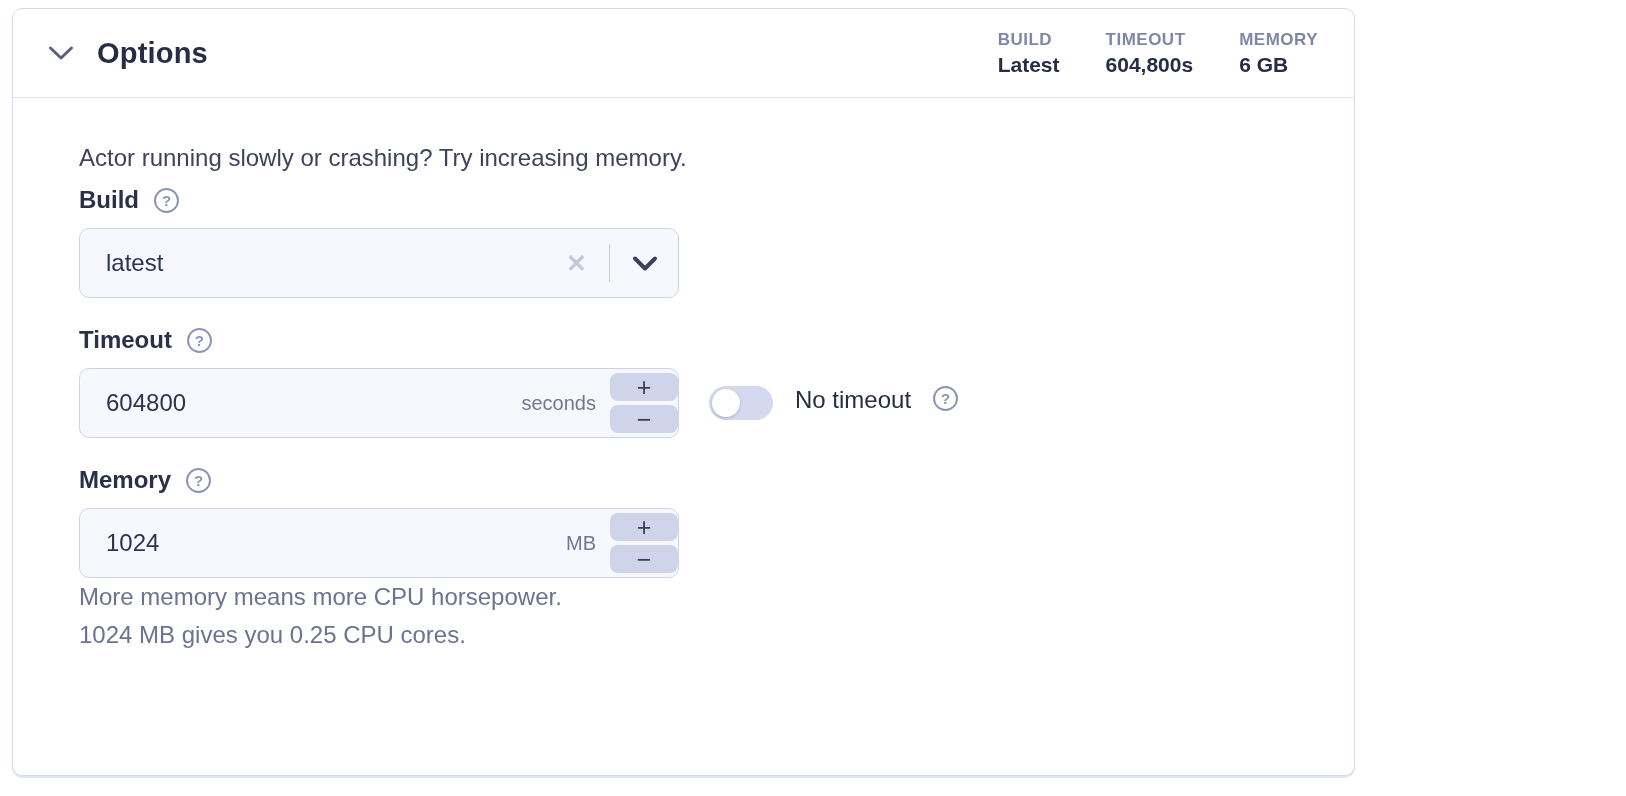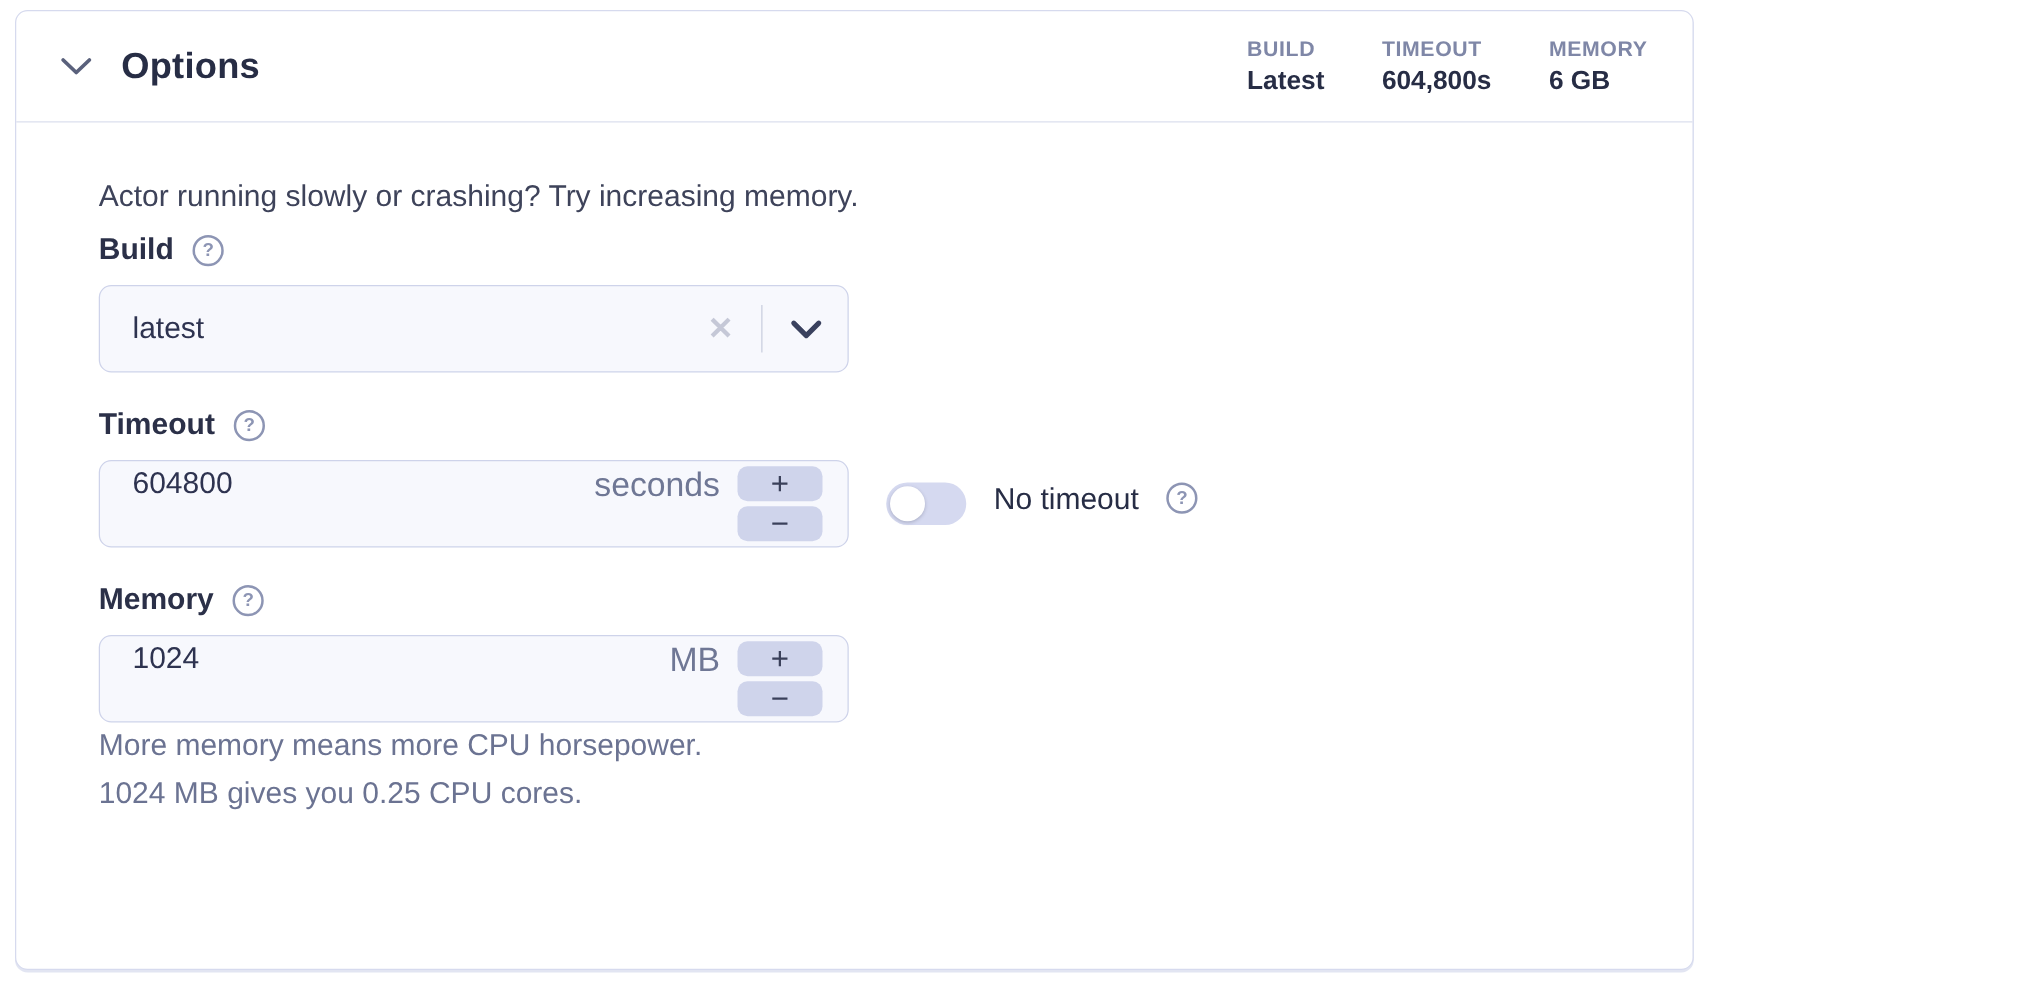--- a/index.html
+++ b/index.html
@@ -90,30 +90,30 @@
   .clear-icon {
     color: #c5c8d7; font-size: 25px; font-weight: 700;
     padding: 0 4px; cursor: pointer; background: none; border: none;
     font-family: "Liberation Sans", sans-serif;
   }
   .combo-divider { width: 1px; height: 38px; background: #c9cdde; margin: 0 18px; }
   .chevron-btn { background: none; border: none; padding: 0 4px; cursor: pointer; display: flex; }
 
   
   .number-field {
-    display: flex; align-items: flex-start;
-    padding: 4px 20px 4px 26px;
+    display: flex; align-items: center;
+    padding: 4px 0 4px 26px;
   }
   .number-field input {
     flex: 1; min-width: 0;
     background: transparent; border: none; outline: none;
     font-family: "Liberation Sans", sans-serif;
     font-size: 24px; color: #2e3350;
   }
-  .unit { font-size: 27px; color: #6f7795; margin-right: 14px; white-space: nowrap; }
+  .unit { font-size: 20px; color: #6f7795; margin-right: 14px; white-space: nowrap; }
   .stepper { display: flex; flex-direction: column; gap: 4px; align-self: stretch; }
   .stepper button {
     width: 68px; flex: 1;
     background: #cfd4eb; border: none; border-radius: 8px;
     font-size: 25px; line-height: 1; color: #3a405a;
     cursor: pointer;
     font-family: "Liberation Sans", sans-serif;
     display: flex; align-items: center; justify-content: center;
   }
 

